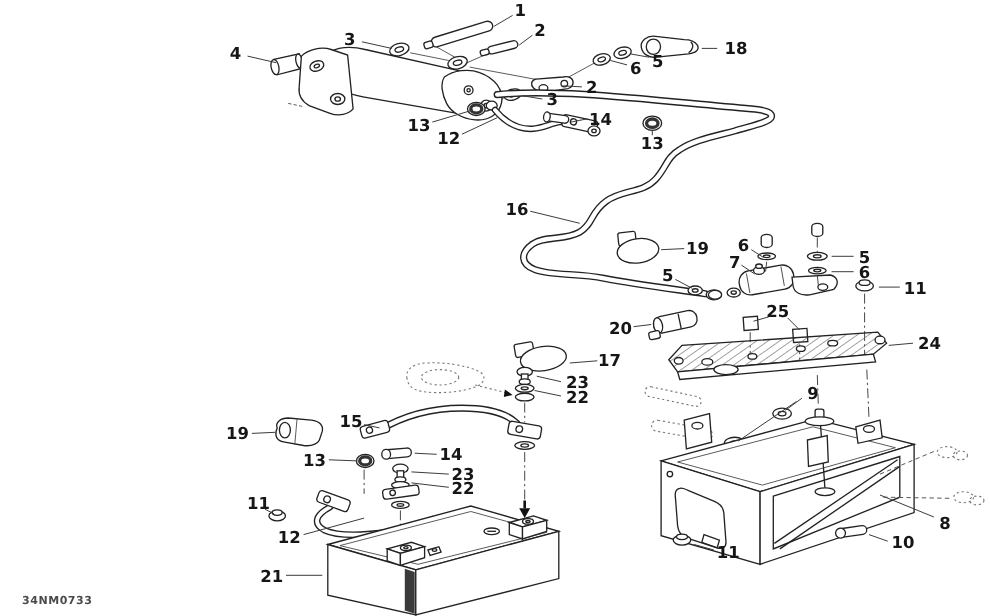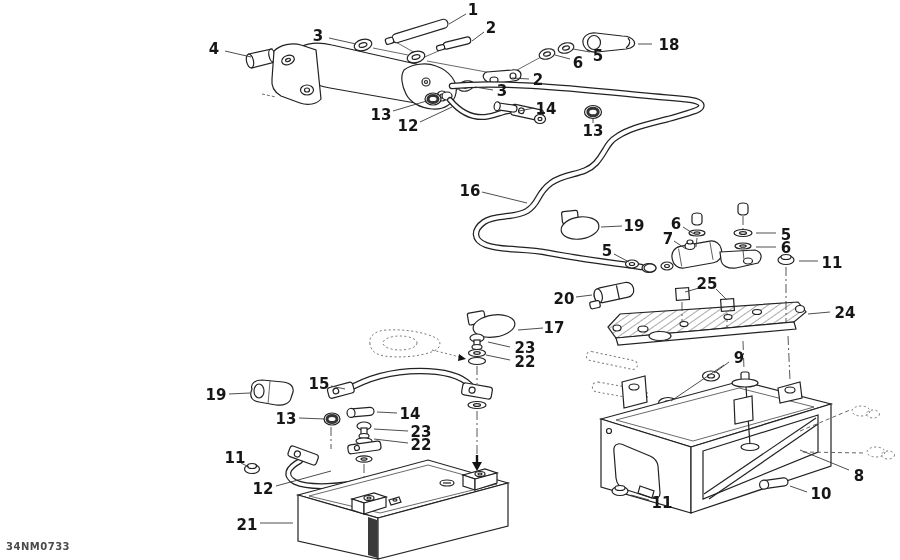--- a/index.html
+++ b/index.html
@@ -14,21 +14,21 @@
   .dashdot{stroke:#444;stroke-width:0.9;fill:none;stroke-dasharray:9 3 2 3;}
   .ghost{stroke:#777;stroke-width:1;fill:none;stroke-dasharray:2 2.5;}
   .ghostlead{stroke:#555;stroke-width:0.9;fill:none;stroke-dasharray:4 3;}
   .cableOut{stroke:#222;stroke-width:6.5;fill:none;stroke-linecap:round;}
   .cableIn{stroke:#fff;stroke-width:4;fill:none;stroke-linecap:round;}
   .cableOutS{stroke:#222;stroke-width:6;fill:none;stroke-linecap:round;}
   .cableInS{stroke:#fff;stroke-width:3.5;fill:none;stroke-linecap:round;}
   .donut{stroke:#333;stroke-width:3;fill:none;}
   .arrow{stroke:#111;stroke-width:2.4;}
   .arrowhead{fill:#111;stroke:none;}
-  #code-label{position:absolute;left:6px;bottom:8px;font:700 10px "DejaVu Sans",sans-serif;
+  #code-label{position:absolute;left:20px;bottom:8px;font:700 10px "DejaVu Sans",sans-serif;
               color:#4a4a4a;letter-spacing:0.5px;text-align:center;}
 </style>
 </head>
 <body>
 
 <div id="stage">
   <svg id="diagram-svg" width="900" height="560" viewBox="0 0 900 560">
     <defs>
       <pattern id="hatch" width="6" height="6" patternUnits="userSpaceOnUse" patternTransform="rotate(55)">
         <line x1="0" y1="0" x2="0" y2="6" stroke="#555" stroke-width="1"></line>

